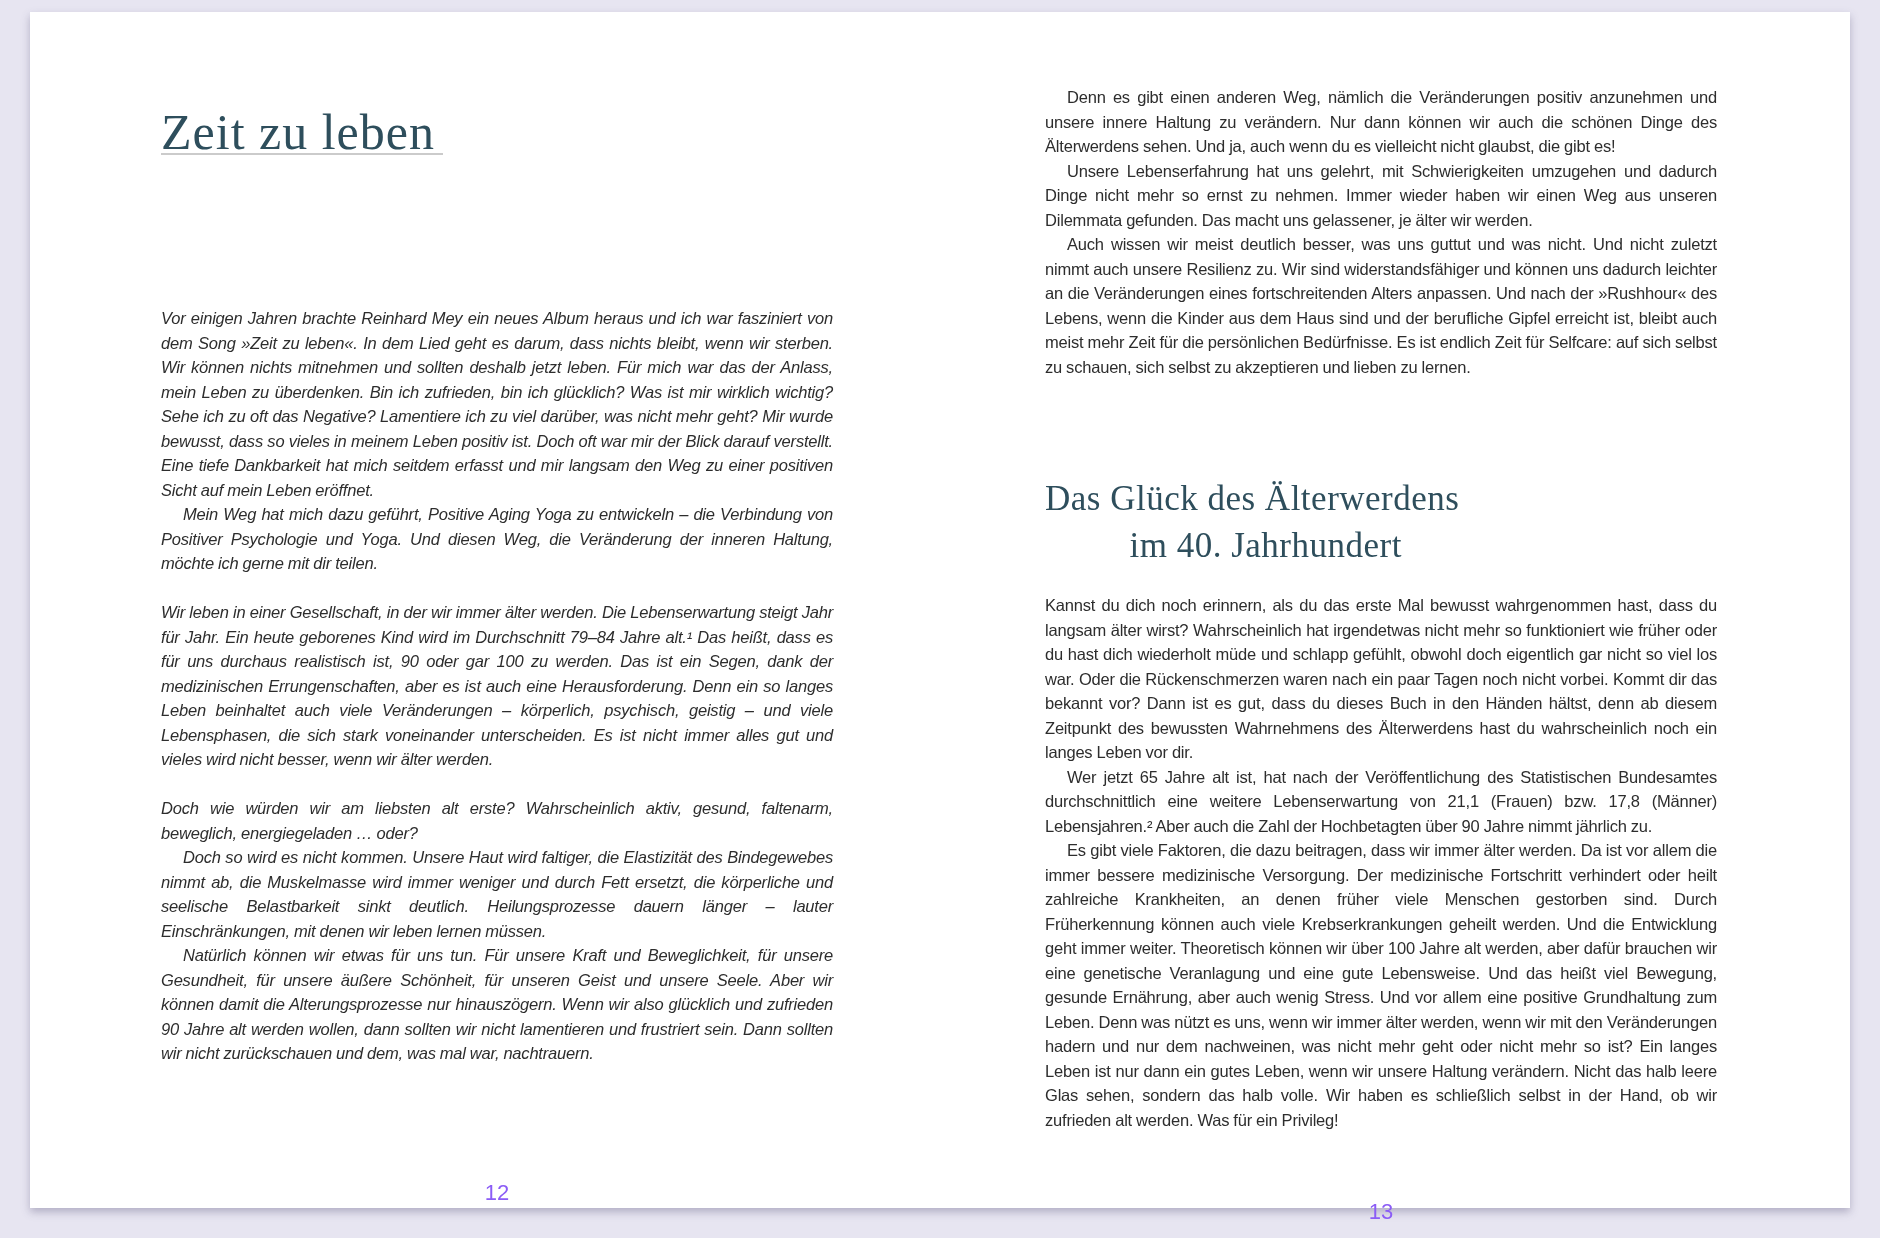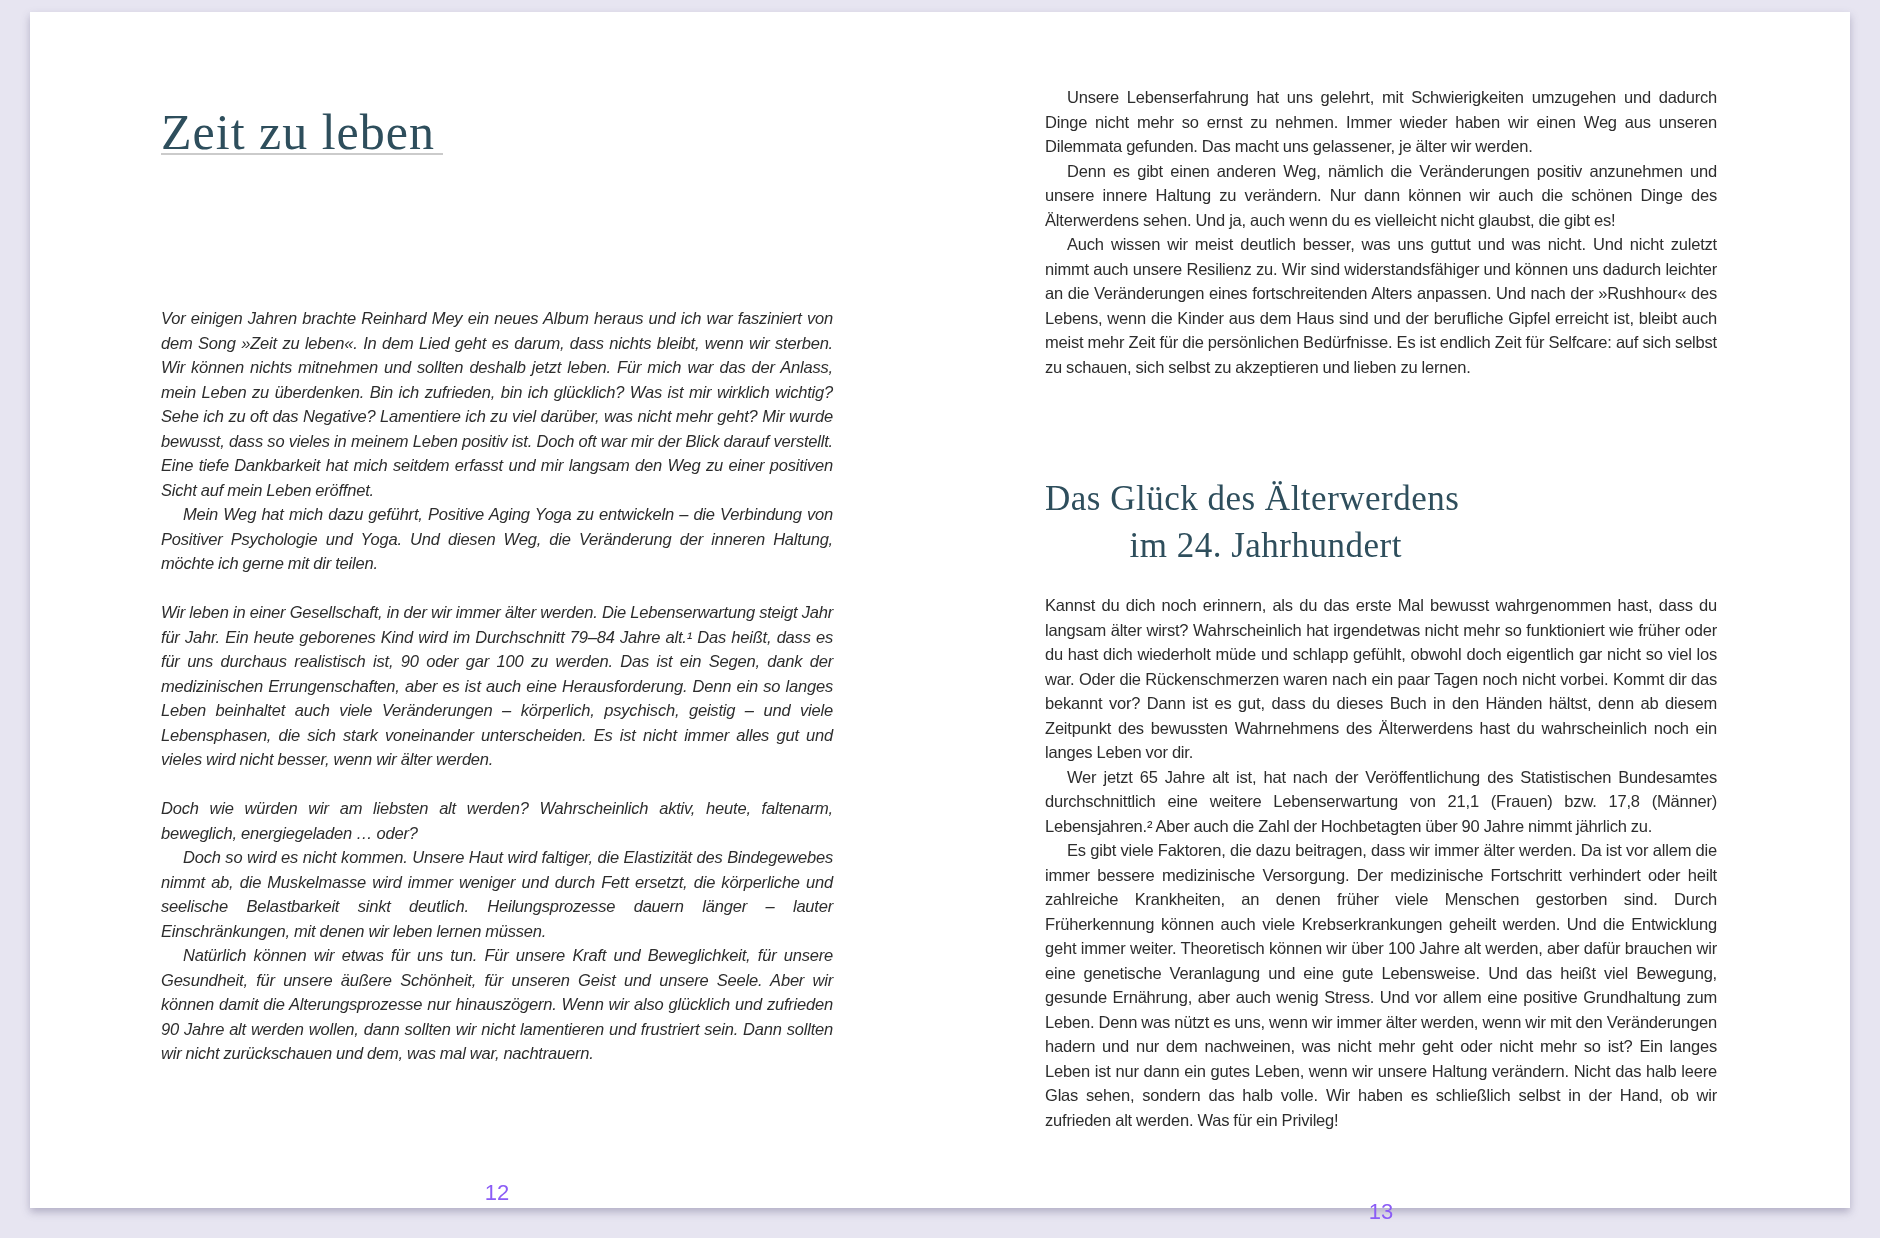--- a/index.html
+++ b/index.html
@@ -63,39 +63,39 @@
 <div class="spread">
 
   <div class="page page-left">
     <h1 class="chapter-title">Zeit zu leben</h1>
     <div class="title-rule"></div>
 
     <div class="body-col left-body">
       <p>Vor einigen Jahren brachte Reinhard Mey ein neues Album heraus und ich war fasziniert von dem Song »Zeit zu leben«. In dem Lied geht es darum, dass nichts bleibt, wenn wir sterben. Wir können nichts mitnehmen und sollten deshalb jetzt leben. Für mich war das der Anlass, mein Leben zu überdenken. Bin ich zufrieden, bin ich glücklich? Was ist mir wirklich wichtig? Sehe ich zu oft das Negative? Lamentiere ich zu viel darüber, was nicht mehr geht? Mir wurde bewusst, dass so vieles in meinem Leben positiv ist. Doch oft war mir der Blick darauf verstellt. Eine tiefe Dankbarkeit hat mich seitdem erfasst und mir langsam den Weg zu einer positiven Sicht auf mein Leben eröffnet.</p>
       <p class="indent">Mein Weg hat mich dazu geführt, Positive Aging Yoga zu entwickeln – die Verbindung von Positiver Psychologie und Yoga. Und diesen Weg, die Veränderung der inneren Haltung, möchte ich gerne mit dir teilen.</p>
       <p class="sp">Wir leben in einer Gesellschaft, in der wir immer älter werden. Die Lebenserwartung steigt Jahr für Jahr. Ein heute geborenes Kind wird im Durchschnitt 79–84 Jahre alt.¹ Das heißt, dass es für uns durchaus realistisch ist, 90 oder gar 100 zu werden. Das ist ein Segen, dank der medizinischen Errungenschaften, aber es ist auch eine Herausforderung. Denn ein so langes Leben beinhaltet auch viele Veränderungen – körperlich, psychisch, geistig – und viele Lebensphasen, die sich stark voneinander unterscheiden. Es ist nicht immer alles gut und vieles wird nicht besser, wenn wir älter werden.</p>
-      <p class="sp">Doch wie würden wir am liebsten alt werden? Wahrscheinlich aktiv, heute, faltenarm, beweglich, energiegeladen … oder?</p>
+      <p class="sp">Doch wie würden wir am liebsten alt erste? Wahrscheinlich aktiv, gesund, faltenarm, beweglich, energiegeladen … oder?</p>
       <p class="indent">Doch so wird es nicht kommen. Unsere Haut wird faltiger, die Elastizität des Bindegewebes nimmt ab, die Muskelmasse wird immer weniger und durch Fett ersetzt, die körperliche und seelische Belastbarkeit sinkt deutlich. Heilungsprozesse dauern länger – lauter Einschränkungen, mit denen wir leben lernen müssen.</p>
       <p class="indent">Natürlich können wir etwas für uns tun. Für unsere Kraft und Beweglichkeit, für unsere Gesundheit, für unsere äußere Schönheit, für unseren Geist und unsere Seele. Aber wir können damit die Alterungsprozesse nur hinauszögern. Wenn wir also glücklich und zufrieden 90 Jahre alt werden wollen, dann sollten wir nicht lamentieren und frustriert sein. Dann sollten wir nicht zurückschauen und dem, was mal war, nachtrauern.</p>
     </div>
 
     <div class="page-num pn-left">12</div>
   </div>
 
   <div class="page page-right">
 
     <div class="body-col right-top">
+      <p class="indent">Denn es gibt einen anderen Weg, nämlich die Veränderungen positiv anzunehmen und unsere innere Haltung zu verändern. Nur dann können wir auch die schönen Dinge des Älterwerdens sehen. Und ja, auch wenn du es vielleicht nicht glaubst, die gibt es!</p>
       <p class="indent">Unsere Lebenserfahrung hat uns gelehrt, mit Schwierigkeiten umzugehen und dadurch Dinge nicht mehr so ernst zu nehmen. Immer wieder haben wir einen Weg aus unseren Dilemmata gefunden. Das macht uns gelassener, je älter wir werden.</p>
-      <p class="indent">Denn es gibt einen anderen Weg, nämlich die Veränderungen positiv anzunehmen und unsere innere Haltung zu verändern. Nur dann können wir auch die schönen Dinge des Älterwerdens sehen. Und ja, auch wenn du es vielleicht nicht glaubst, die gibt es!</p>
       <p class="indent">Auch wissen wir meist deutlich besser, was uns guttut und was nicht. Und nicht zuletzt nimmt auch unsere Resilienz zu. Wir sind widerstandsfähiger und können uns dadurch leichter an die Veränderungen eines fortschreitenden Alters anpassen. Und nach der »Rushhour« des Lebens, wenn die Kinder aus dem Haus sind und der berufliche Gipfel erreicht ist, bleibt auch meist mehr Zeit für die persönlichen Bedürfnisse. Es ist endlich Zeit für Selfcare: auf sich selbst zu schauen, sich selbst zu akzeptieren und lieben zu lernen.</p>
     </div>
 
     <h2 class="section-heading">
       <span class="line1">Das Glück des Älterwerdens</span>
-      <span class="line2">im 24. Jahrhundert</span>
+      <span class="line2">im 40. Jahrhundert</span>
     </h2>
 
     <div class="body-col right-bottom">
       <p>Kannst du dich noch erinnern, als du das erste Mal bewusst wahrgenommen hast, dass du langsam älter wirst? Wahrscheinlich hat irgendetwas nicht mehr so funktioniert wie früher oder du hast dich wiederholt müde und schlapp gefühlt, obwohl doch eigentlich gar nicht so viel los war. Oder die Rückenschmerzen waren nach ein paar Tagen noch nicht vorbei. Kommt dir das bekannt vor? Dann ist es gut, dass du dieses Buch in den Händen hältst, denn ab diesem Zeitpunkt des bewussten Wahrnehmens des Älterwerdens hast du wahrscheinlich noch ein langes Leben vor dir.</p>
       <p class="indent">Wer jetzt 65 Jahre alt ist, hat nach der Veröffentlichung des Statistischen Bundesamtes durchschnittlich eine weitere Lebenserwartung von 21,1 (Frauen) bzw. 17,8 (Männer) Lebensjahren.² Aber auch die Zahl der Hochbetagten über 90 Jahre nimmt jährlich zu.</p>
       <p class="indent">Es gibt viele Faktoren, die dazu beitragen, dass wir immer älter werden. Da ist vor allem die immer bessere medizinische Versorgung. Der medizinische Fortschritt verhindert oder heilt zahlreiche Krankheiten, an denen früher viele Menschen gestorben sind. Durch Früherkennung können auch viele Krebserkrankungen geheilt werden. Und die Entwicklung geht immer weiter. Theoretisch können wir über 100 Jahre alt werden, aber dafür brauchen wir eine genetische Veranlagung und eine gute Lebensweise. Und das heißt viel Bewegung, gesunde Ernährung, aber auch wenig Stress. Und vor allem eine positive Grundhaltung zum Leben. Denn was nützt es uns, wenn wir immer älter werden, wenn wir mit den Veränderungen hadern und nur dem nachweinen, was nicht mehr geht oder nicht mehr so ist? Ein langes Leben ist nur dann ein gutes Leben, wenn wir unsere Haltung verändern. Nicht das halb leere Glas sehen, sondern das halb volle. Wir haben es schließlich selbst in der Hand, ob wir zufrieden alt werden. Was für ein Privileg!</p>
     </div>
 
     <div class="page-num pn-right">13</div>
   </div>

